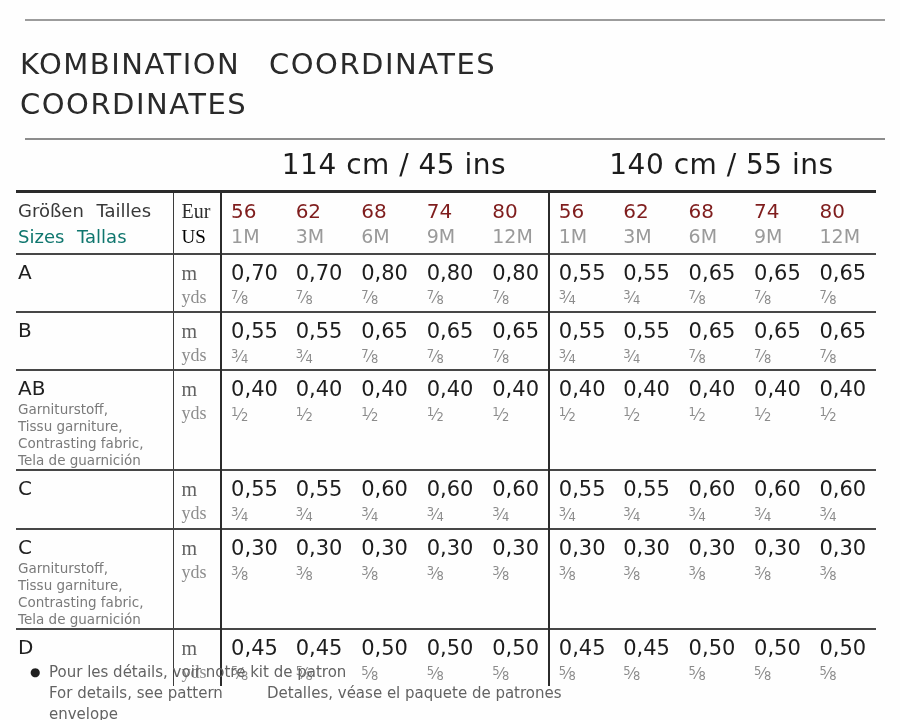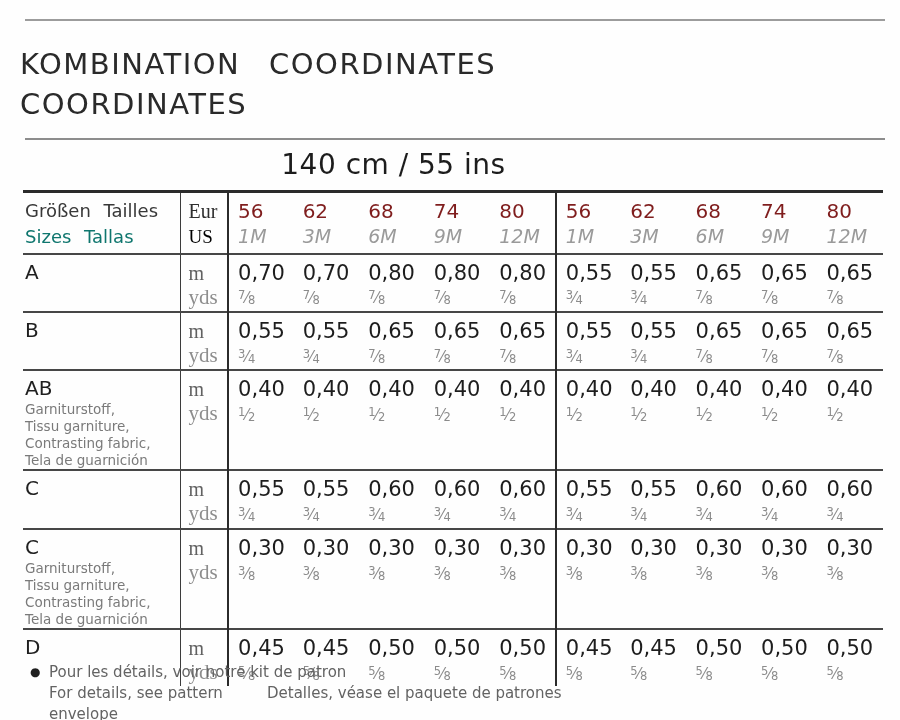--- a/index.html
+++ b/index.html
@@ -20,45 +20,45 @@
 
   
   .fabric-header{position:absolute;left:25px;top:148px;width:860px;display:flex;
                  font-size:28px;color:#1c1c1c;letter-spacing:0.5px;}
   .fh-spacer{width:205px;}
   .fh-group{text-align:center;}
   .fh-group.g1{width:328px;}
   .fh-group.g2{width:327px;}
 
   
-  .table-wrap{position:absolute;left:23px;top:190px;width:860px;}
+  .table-wrap{position:absolute;left:16px;top:190px;width:860px;}
   table{border-collapse:collapse;table-layout:fixed;width:860px;border-top:3px solid #2b2b2b;}
   td{vertical-align:top;padding:5px 0 0 0;overflow:hidden;}
   tbody td{border-top:2px solid #474747;}
   td.c-label{padding-left:2px;border-right:1.5px solid #3c3c3c;}
   td.c-unit{padding-left:8px;border-right:2.5px solid #2b2b2b;font-family:Liberation Serif, serif;}
   td.c-val{padding-left:9px;}
   td.c-val.group-end{border-right:2px solid #2b2b2b;}
 
   tr.r-sizes{height:62px;}
   tr.r-std{height:52px;}
   tr.r-tall{height:94px;}
   tr.r-last{height:57px;}
 
   .hl1{font-size:18px;line-height:26px;color:#383838;word-spacing:7px;white-space:nowrap;}
   .hl2{font-size:18px;line-height:25px;color:#0f766e;word-spacing:7px;white-space:nowrap;}
   .eur{font-size:20px;line-height:26px;color:#2e2e2e;}
   .us{font-size:19px;line-height:25px;color:#000000;}
   .sz-eur{font-size:20px;line-height:26px;color:#7f1d1d;}
-  .sz-us{font-size:19px;line-height:25px;color:#9a9a9a;font-style:italic;}
+  .sz-us{font-size:19px;line-height:25px;color:#9a9a9a;}
 
   .row-letter{font-size:20px;line-height:25px;color:#1f1f1f;}
   .row-sub{font-size:13.5px;line-height:17px;color:#7a7a7a;white-space:nowrap;}
   .unit-m{font-size:20px;line-height:26px;color:#616161;}
-  .unit-yds{font-size:21px;line-height:22px;color:#8d8d8d;}
+  .unit-yds{font-size:18px;line-height:22px;color:#8d8d8d;}
   .val-m{font-size:21px;line-height:26px;color:#1d1d1d;white-space:nowrap;}
   .val-yds{font-size:15px;line-height:21px;color:#8b8b8b;}
   .fn{font-size:11.5px;vertical-align:0.34em;}
   .fd{font-size:11.5px;vertical-align:-0.05em;}
 
   
   .footer{position:absolute;left:30px;top:662px;font-size:15px;line-height:21px;color:#636363;}
   .f-row{display:flex;}
   .f-bullet{width:19px;color:#1f1f1f;font-size:12px;line-height:21px;}
   .f-left{width:218px;}
@@ -78,20 +78,21 @@
     </div>
     <div class="title-row">
       <span class="title-cell-left">COORDINATES</span>
     </div>
   </div>
 
   <div class="title-rule"></div>
 
   <div class="fabric-header">
     <div class="fh-spacer"></div>
+    <div class="fh-group g1">114 cm / 45 ins</div>
     <div class="fh-group g2">140 cm / 55 ins</div>
   </div>
 
   <div class="table-wrap">
     <table>
       <colgroup>
         <col style="width:157px">
           <col style="width:48px">
         <col style="width:65.5px">
           <col style="width:65.5px">

